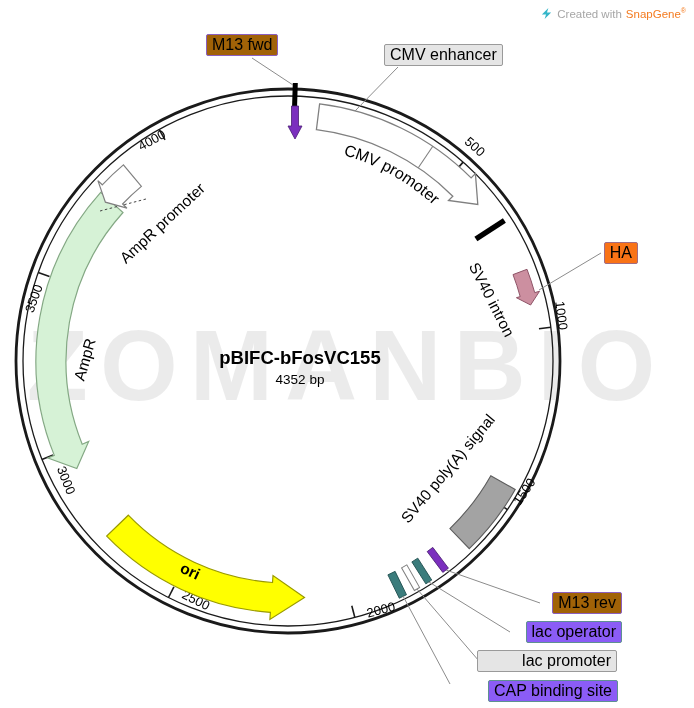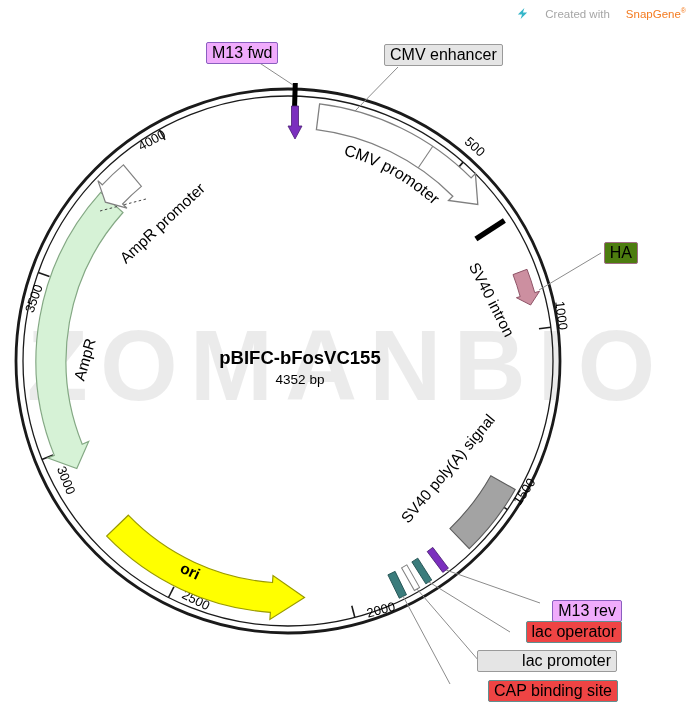--- a/index.html
+++ b/index.html
@@ -5,28 +5,28 @@
 <style>
   html,body { margin:0; padding:0; background:#fff; }
   body { font-family:"Liberation Sans", sans-serif; }
   .stage { position:relative; width:694px; height:708px; background:#ffffff; overflow:hidden; }
   .stage > svg.map { position:absolute; left:0; top:0; }
   svg text { font-family:"Liberation Sans", sans-serif; fill:#000; }
 
   
   .flabel { position:absolute; font-size:16px; line-height:20px; padding:0 5px;
             border:1px solid #999; border-radius:2px; white-space:nowrap; color:#000; }
-  .flabel.purple { background:#f0abfc; border-color:#8a5fc0;margin-top:8px; }
+  .flabel.purple { background:#a16207; border-color:#8a5fc0; }
   .flabel.white  { background:#e5e5e5; border-color:#9a9a9a; }
-  .flabel.pink   { background:#4d7c0f; border-color:#a06d84; }
-  .flabel.teal   { background:#ef4444; border-color:#5f9191; }
+  .flabel.pink   { background:#f97316; border-color:#a06d84; }
+  .flabel.teal   { background:#8b5cf6; border-color:#5f9191; }
 
   
   .credit { position:absolute; top:7px; right:8px; display:flex; align-items:center;
-            gap:16px; font-size:11.5px; color:#a6a6a6; }
+            gap:4px; font-size:11.5px; color:#a6a6a6; }
   .credit .credit-icon { width:13px; height:13px; }
   .credit .credit-brand { color:#f47b20; }
   .credit sup { font-size:7px; }
 </style>
 </head>
 <body>
 
 <div class="stage">
 
   <svg class="map" width="694" height="708" viewBox="0 0 694 708">

